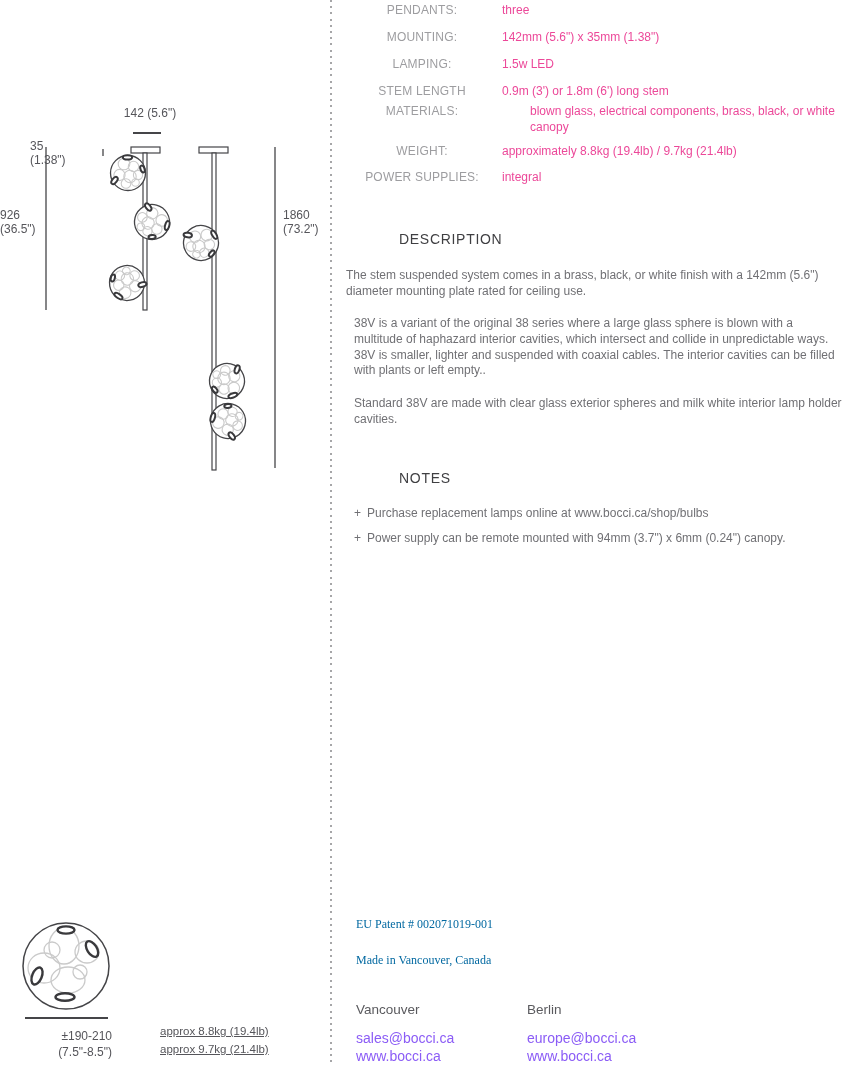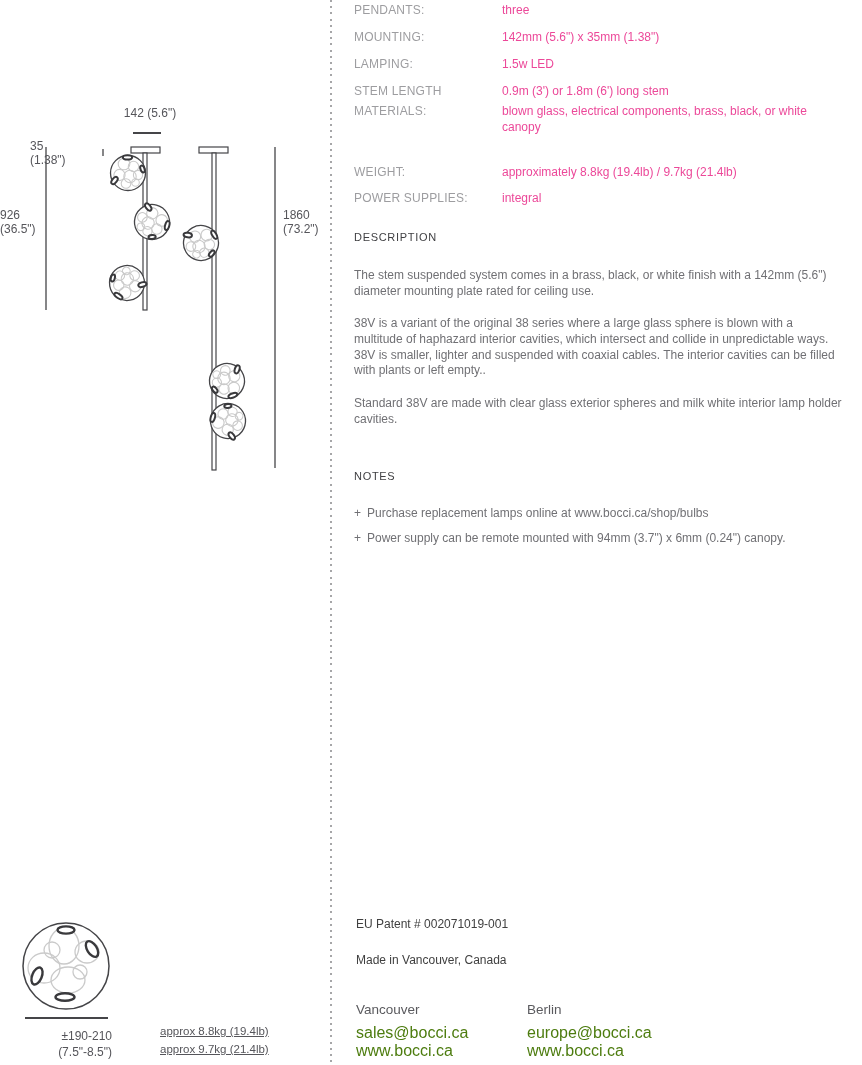--- a/index.html
+++ b/index.html
@@ -13,40 +13,40 @@
   
   .sep {
     position:absolute; left:330px; top:0; width:2px; height:1065px;
     background-image:repeating-linear-gradient(to bottom,#a6a6a8 0px,#a6a6a8 2px,transparent 2px,transparent 6.2px);
   }
 
   
   .specs { position:absolute; left:354px; top:2px; width:494px; }
   .spec-row { display:flex; margin-bottom:11px; }
   .spec-row.mb12 { margin-bottom:4px; }
-  .spec-row.mb13 { margin-bottom:29px; }
+  .spec-row.mb13 { margin-bottom:8px;gap:28px; }
   .spec-row.mb10 { margin-bottom:10px; }
   .spec-label {
-    flex:none; width:136px; padding-right:12px; text-align:left;
+    flex:none; width:136px; padding-right:12px; text-align:center;
     color:#9d9da0; font-size:12px; line-height:16px; letter-spacing:0.2px;
   }
   .spec-value { flex:1; color:#ec4899; font-size:12px; line-height:16px; }
 
-  .heading { color:#3f3f42; font-size:11px; letter-spacing:0.7px; }
+  .heading { color:#3f3f42; font-size:14px; letter-spacing:0.7px;margin-left:45px; }
   .body-text { color:#707074; font-size:12px; line-height:15.8px; }
 
   .desc-p { width:488px; }
 
   .note-row { display:flex; }
   .note-bullet { flex:none; width:13px; color:#707074; font-size:12px; line-height:16.5px; }
   .note-text { width:434px; color:#707074; font-size:12px; line-height:16.5px; }
 
-  .footer-line { color:#404040; font-size:12px; }
-  .contact .city { color:#5a5a5e; font-size:13.5px; margin-bottom:7px; }
-  .contact .cline { color:#4d7c0f; font-size:16px; line-height:17.5px; }
+  .footer-line { color:#0369a1; font-size:12px;font-family:Liberation Serif, serif; }
+  .contact .city { color:#5a5a5e; font-size:13.5px; margin-bottom:13px; }
+  .contact .cline { color:#8b5cf6; font-size:14px; line-height:17.5px; }
 
   
   .dim { color:#55555a; font-size:12px; line-height:14px; }
   .dim.center { text-align:center; }
   .dim.right { text-align:left; }
   .lbl-diam { text-align:right; line-height:16px; }
   .lbl-weights { line-height:18px; font-size:11.5px; color:#55555a;text-decoration:underline; }
 
   
   .ln   { stroke:#454548; stroke-width:1.3; fill:none; }
@@ -169,21 +169,21 @@
       <div class="spec-label">WEIGHT:</div>
       <div class="spec-value">approximately 8.8kg (19.4lb) / 9.7kg (21.4lb)</div>
     </div>
     <div class="spec-row">
       <div class="spec-label">POWER SUPPLIES:</div>
       <div class="spec-value">integral</div>
     </div>
   </div>
 
   <div class="abs heading" style="left:354px;top:231px">DESCRIPTION</div>
-  <div class="abs body-text desc-p" style="left:354px;top:268px">The stem suspended system comes in a brass, black, or white finish with a 142mm (5.6") diameter mounting plate rated for ceiling use.</div>
+  <div class="abs body-text desc-p" style="left:346px;top:268px">The stem suspended system comes in a brass, black, or white finish with a 142mm (5.6") diameter mounting plate rated for ceiling use.</div>
   <div class="abs body-text desc-p" style="left:354px;top:316px">38V is a variant of the original 38 series where a large glass sphere is blown with a multitude of haphazard interior cavities, which intersect and collide in unpredictable ways. 38V is smaller, lighter and suspended with coaxial cables. The interior cavities can be filled with plants or left empty..</div>
   <div class="abs body-text desc-p" style="left:354px;top:396px">Standard 38V are made with clear glass exterior spheres and milk white interior lamp holder cavities.</div>
 
   <div class="abs heading" style="left:354px;top:470px">NOTES</div>
   <div class="abs note-row" style="left:354px;top:505px">
     <div class="note-bullet">+</div>
     <div class="note-text">Purchase replacement lamps online at www.bocci.ca/shop/bulbs</div>
   </div>
   <div class="abs note-row" style="left:354px;top:530px">
     <div class="note-bullet">+</div>

